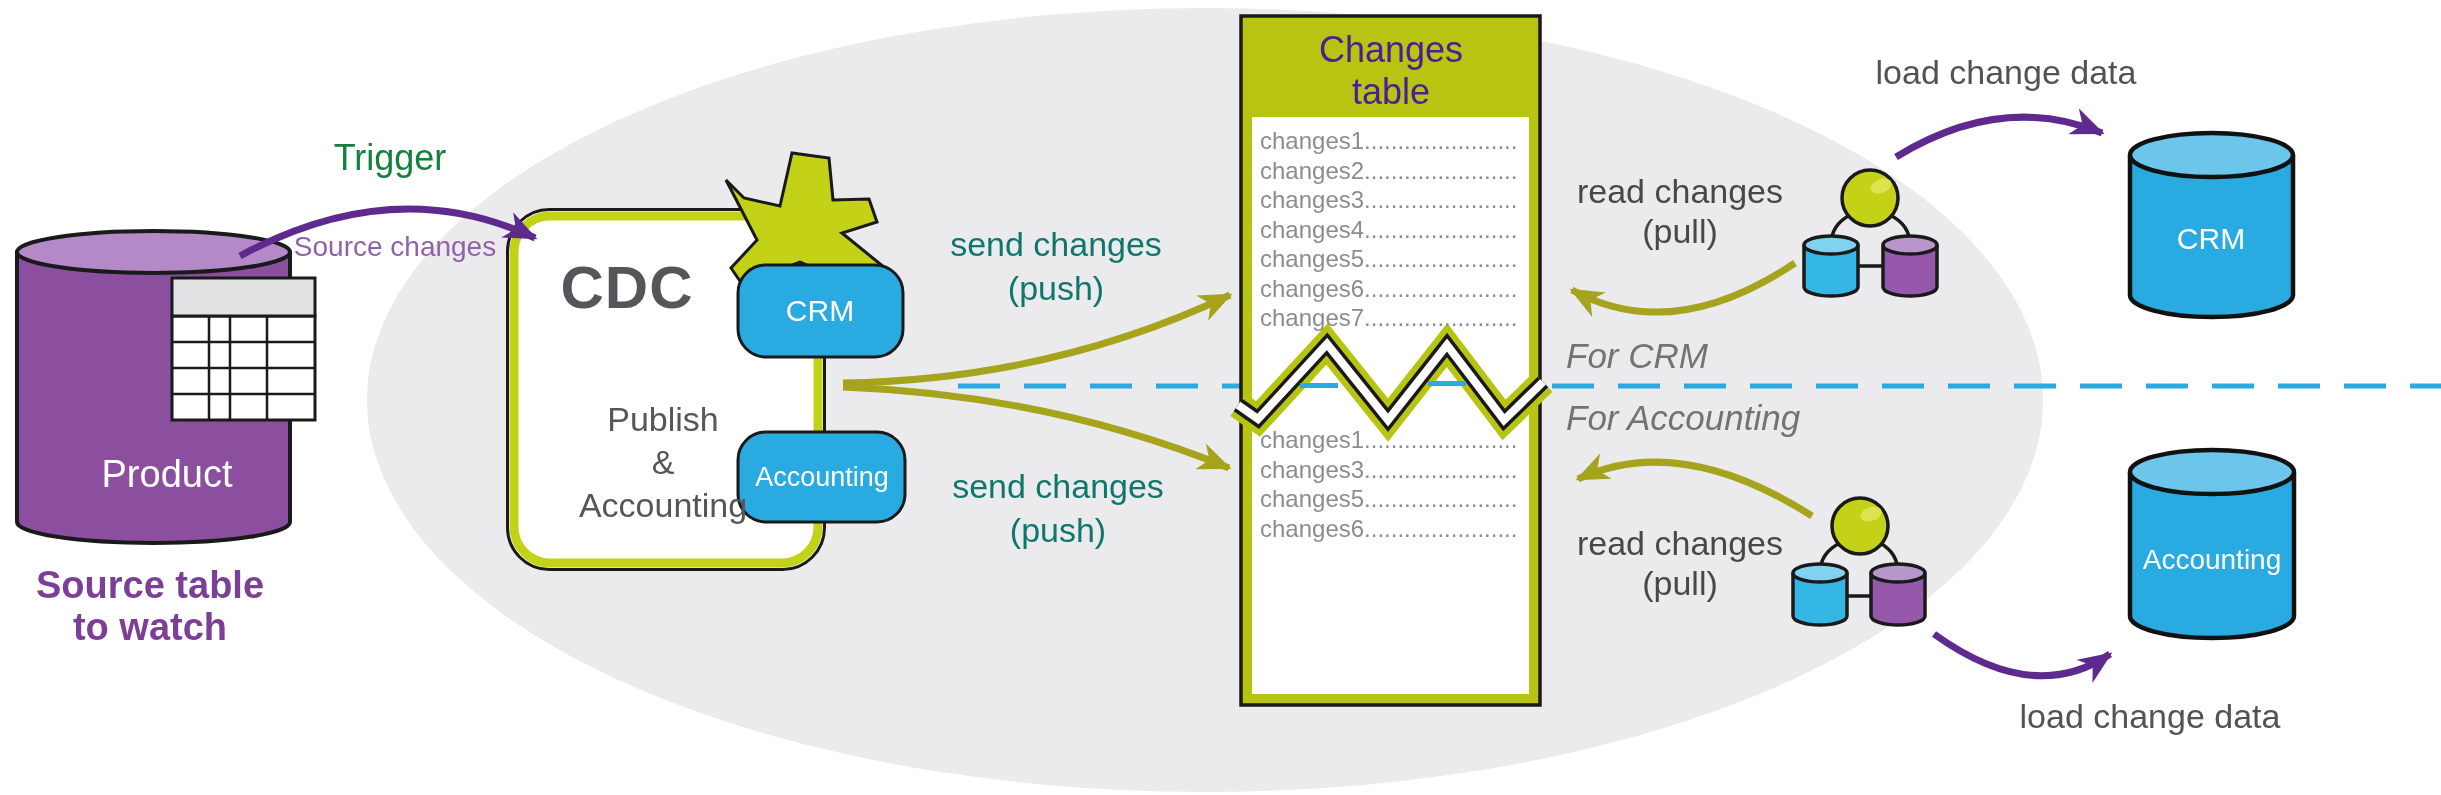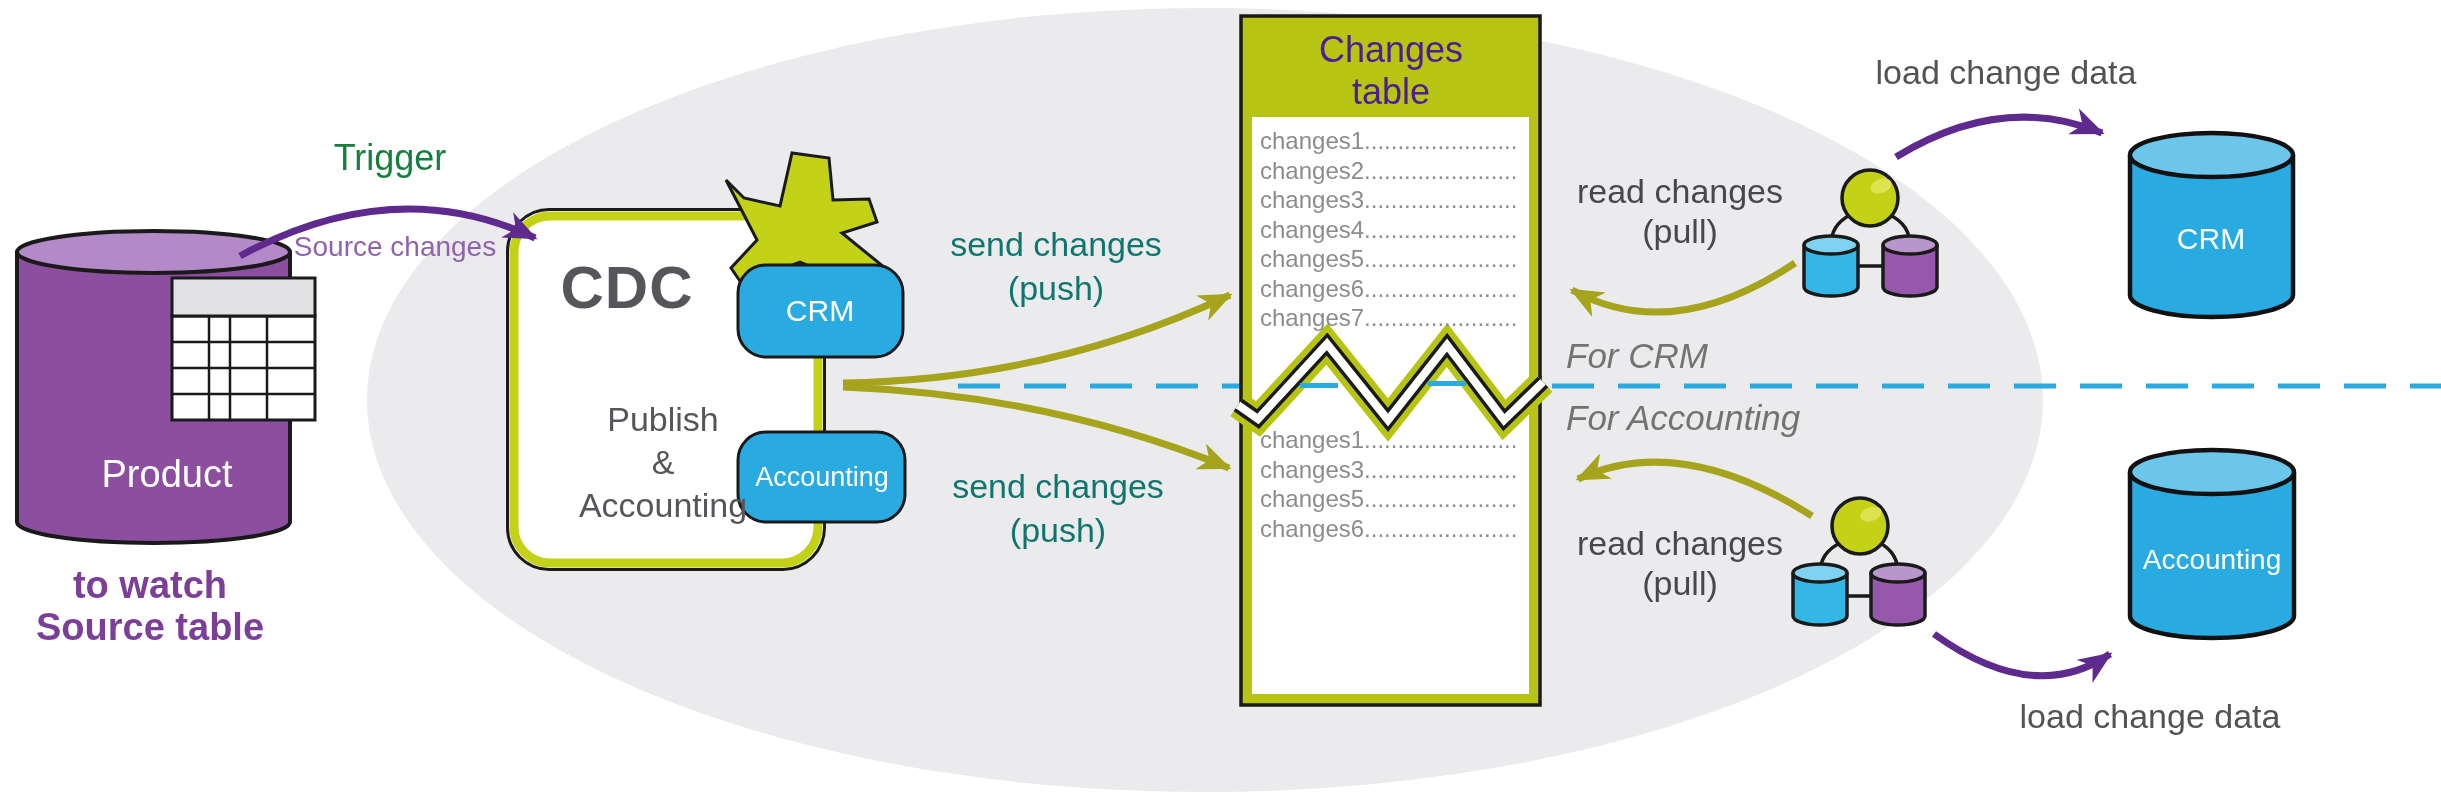--- a/index.html
+++ b/index.html
@@ -117,22 +117,22 @@
 
     <g>
       <path d="M2130,472 L2130,616 A82,22 0 0 0 2294,616 L2294,472" fill="#29abe2" stroke="#111111" stroke-width="4.5"></path>
       <ellipse cx="2212" cy="472" rx="82" ry="22" fill="#6cc6ec" stroke="#111111" stroke-width="4.5"></ellipse>
     </g>
   </svg>
 
   <div class="lbl t-product" style="left:167px;top:474px;">Product</div>
 
   <div class="lbl t-source" style="left:150px;top:606px;">
+    <span class="line">Source table</span>
     <span class="line">to watch</span>
-    <span class="line">Source table</span>
   </div>
 
   <div class="lbl t-trigger" style="left:390px;top:158px;">Trigger</div>
   <div class="lbl t-catch" style="left:395px;top:247px;">Source changes</div>
 
   <div class="lbl t-cdc" style="left:627px;top:287px;">CDC</div>
   <div class="lbl t-pub" style="left:663px;top:462px;">
     <span class="line">Publish</span>
     <span class="line">&amp;</span>
     <span class="line">Accounting</span>

